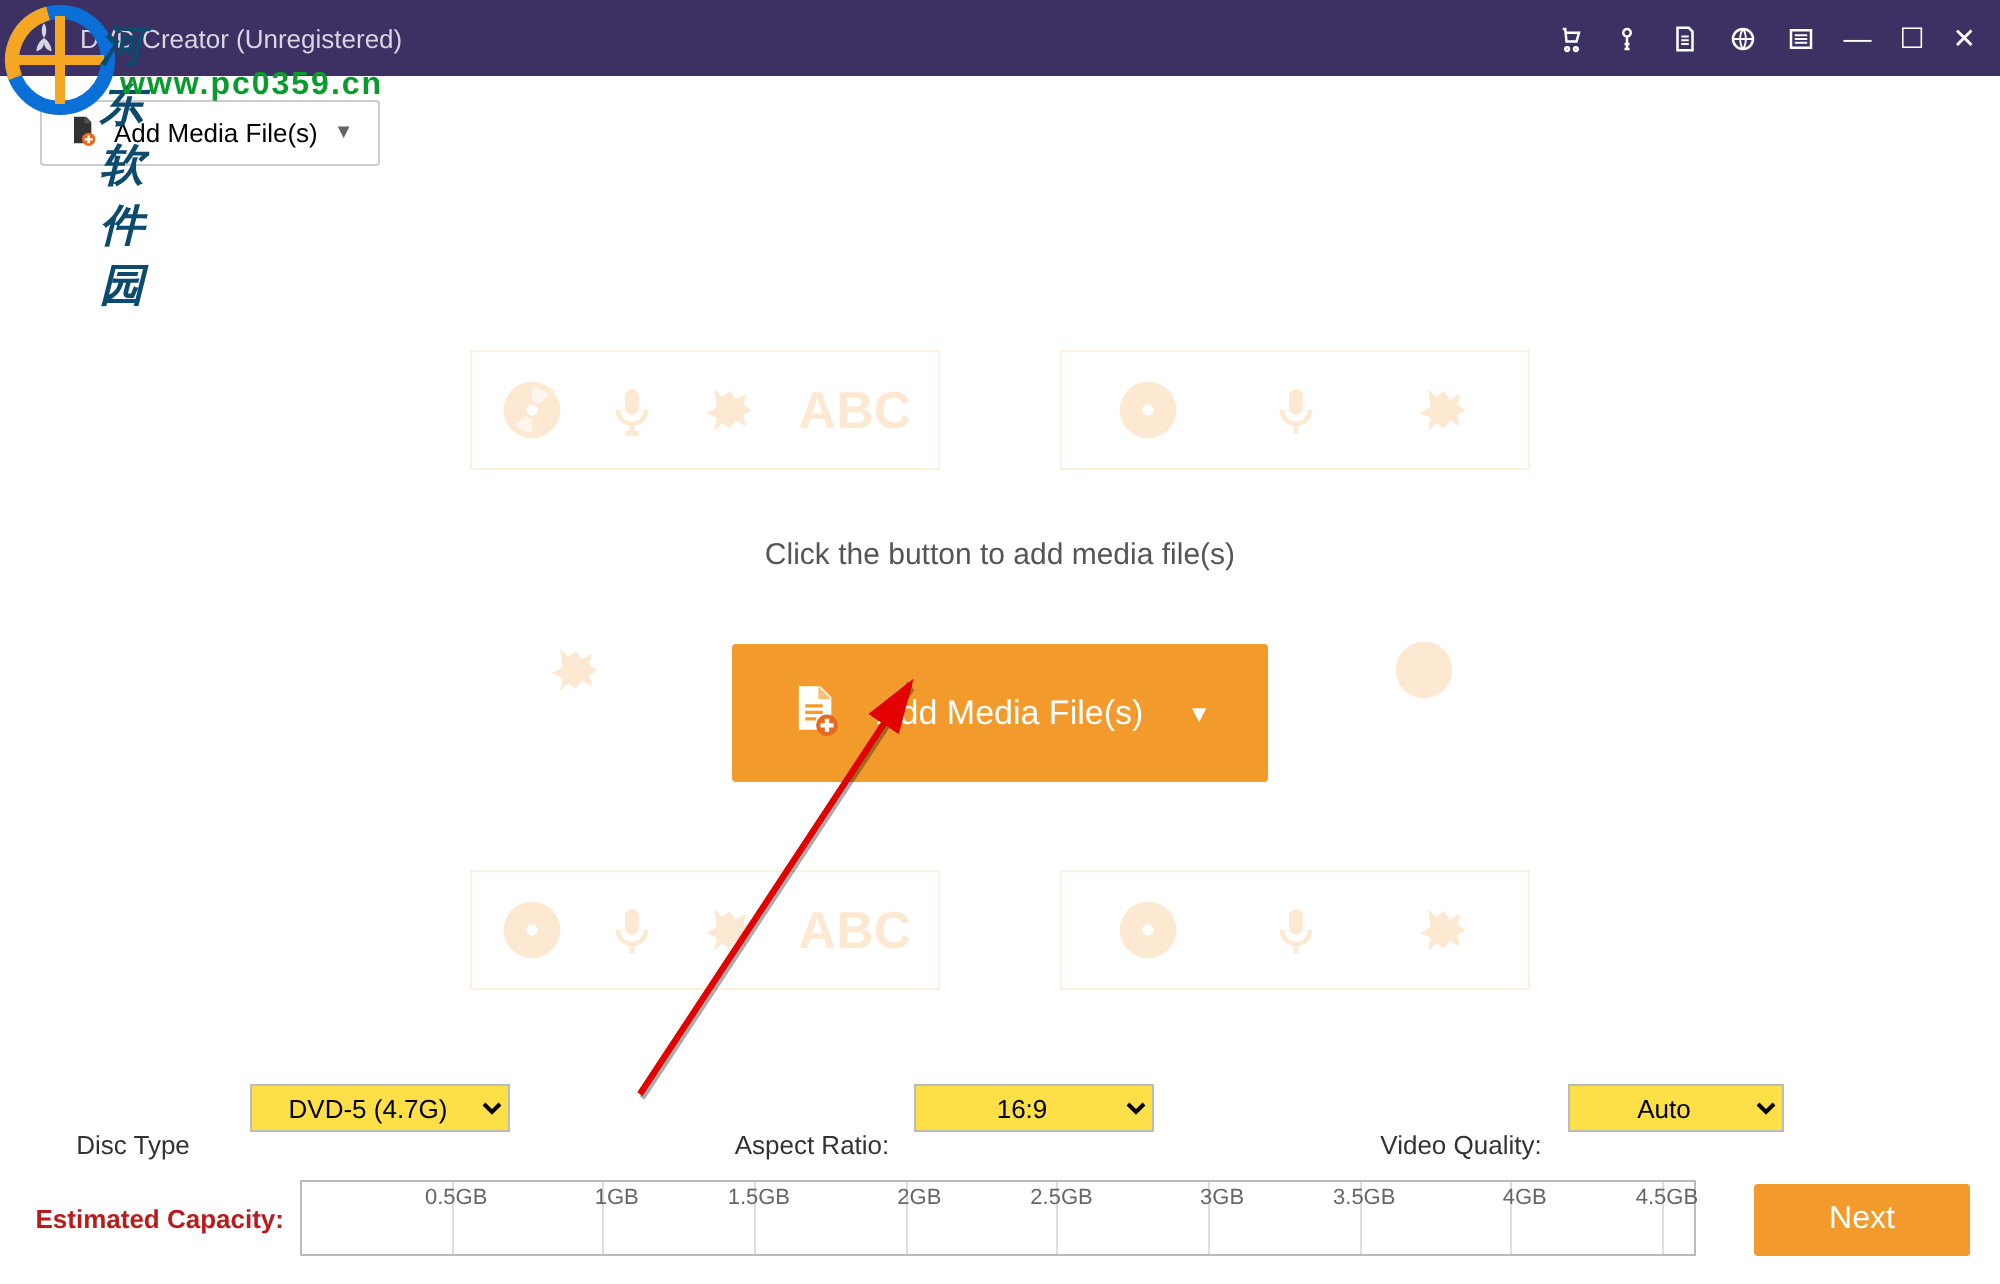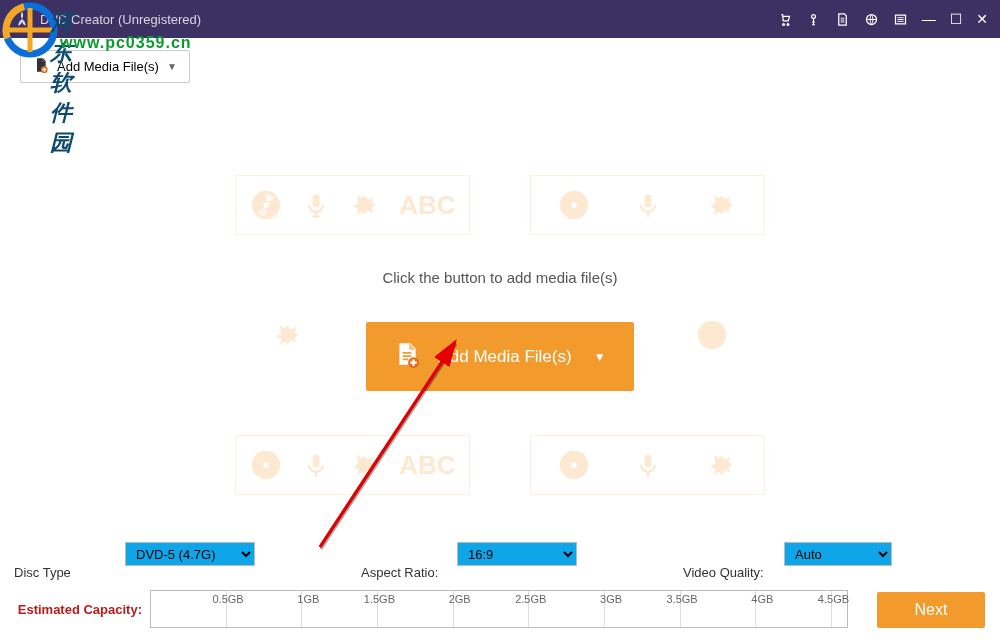--- a/index.html
+++ b/index.html
@@ -27,25 +27,25 @@
 
 .center-box { position: relative; z-index: 2; text-align: center; }
 .hint { color: #555; font-size: 15px; margin-bottom: 36px; }
 .add-btn-lg { background: #f39a2c; color: #fff; border: none; padding: 18px 28px; font-size: 17px; display: inline-flex; align-items: center; gap: 18px; cursor: pointer; border-radius: 2px; }
 .add-btn-lg .caret { font-size: 12px; margin-left: 4px; }
 
 .arrow { position: absolute; z-index: 5; pointer-events: none; }
 
 .bottom { position: absolute; bottom: 0; left: 0; right: 0; padding: 10px 14px 14px; }
 .row1 { display: flex; align-items: center; gap: 6px; font-size: 13px; color: #333; margin-bottom: 10px; }
-.row1 label { text-align: left; margin-top: 37px; }
+.row1 label { text-align: center; margin-top: 37px; }
 .lbl-disc { width: 105px; }
 .lbl-ar { margin-left: 100px; width: 90px; }
 .lbl-vq { margin-left: 100px; width: 95px; }
-select { border: 1px solid #bbb; padding: 3px 6px; font-size: 13px; background: #0ea5e9; height: 24px; }
+select { border: 1px solid #bbb; padding: 3px 6px; font-size: 13px; background: #fde047; height: 24px; text-align: center; }
 .sel-disc { width: 130px; }
 .sel-ar { width: 120px; }
 .sel-vq { width: 108px; }
 
 .row2 { display: flex; align-items: center; gap: 8px; font-size: 13px; }
 .lbl-ec { width: 128px; text-align: right; color: #b91c1c; font-weight: bold; }
 .capbar { flex: 1; position: relative; height: 38px; border: 1px solid #bbb; margin-right: 10px; }
 .capbar .ticks { position: absolute; inset: 0; display: flex; }
 .capbar .tick { flex: 1; border-right: 1px solid #ddd; position: relative; }
 .capbar .tick:last-child { border-right: none; }

